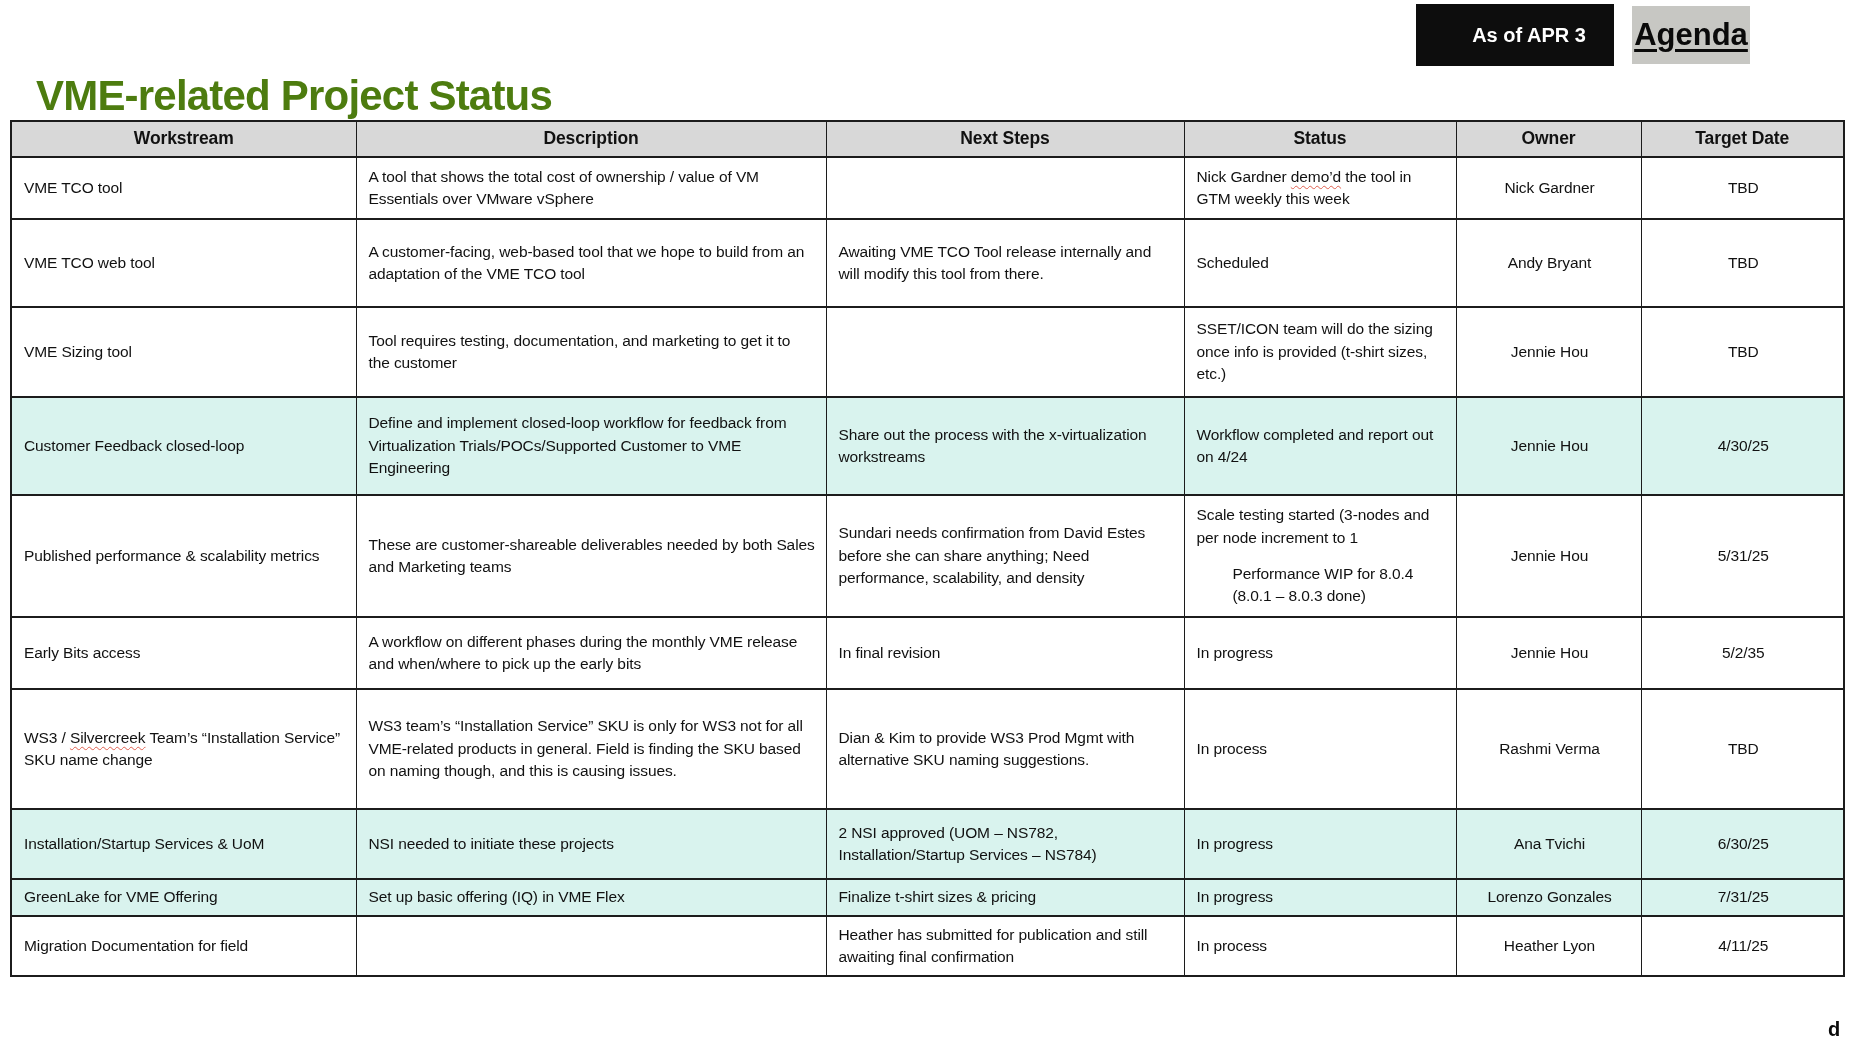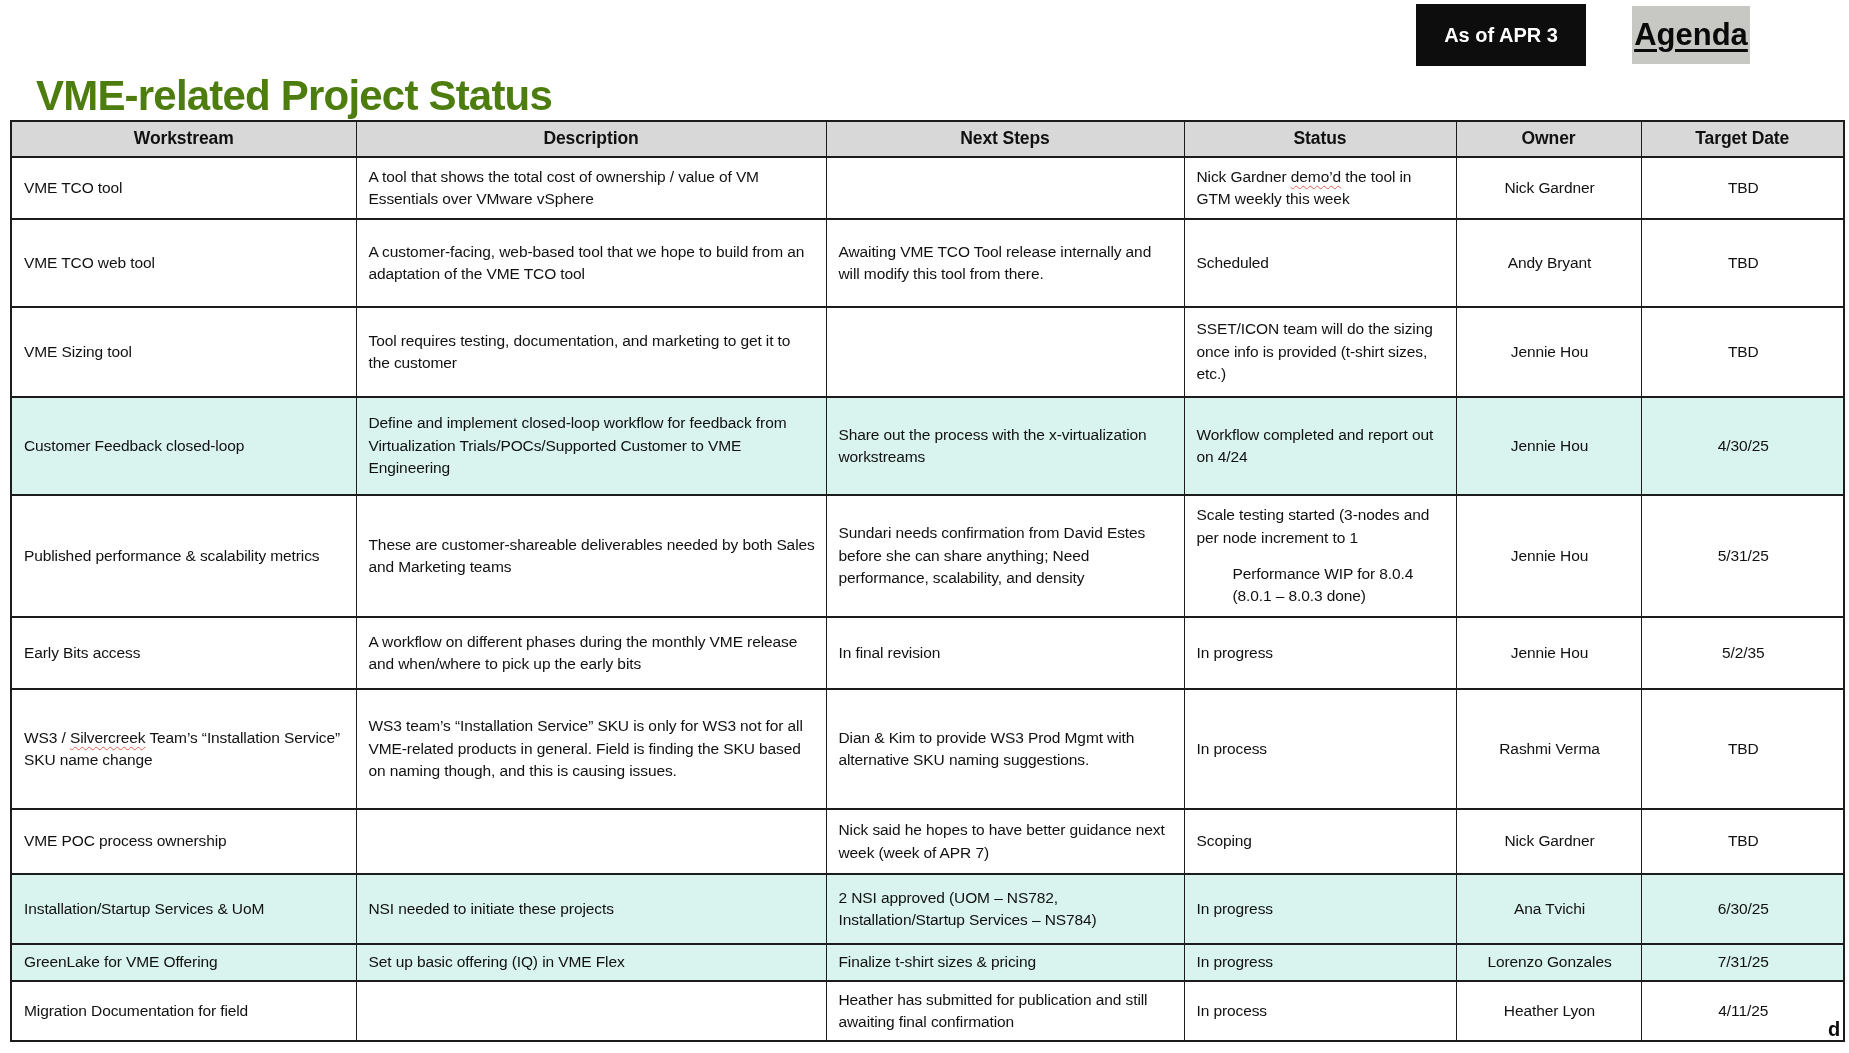--- a/index.html
+++ b/index.html
@@ -12,21 +12,21 @@
     font-family:"Liberation Sans","DejaVu Sans",sans-serif;color:var(--ink);
   }
   .page-title{
     position:absolute;left:36px;top:44px;font-size:42px;font-weight:bold;
     letter-spacing:-0.8px;color:#4d7c0f;white-space:nowrap;
   }
   .asof-badge{
     position:absolute;left:1416px;top:4px;width:170px;height:62px;
     background:var(--badge-bg);color:var(--badge-fg);
     display:flex;align-items:center;justify-content:center;
-    font-weight:bold;font-size:20px;letter-spacing:0;
+    font-weight:bold;font-size:20px;letter-spacing:0;padding-left:28px;
   }
   .agenda-btn{
     position:absolute;left:1632px;top:6px;width:118px;height:58px;
     background:var(--agenda-bg);color:#0a0a0a;
     display:flex;align-items:center;justify-content:center;
     font-weight:bold;font-size:31px;cursor:pointer;
     text-decoration:underline;text-decoration-thickness:3px;text-underline-offset:4px;
   }
   .table-wrap{position:absolute;left:10px;top:120px;}
   table.status-table{
@@ -137,28 +137,20 @@
           <td class="col-target_date">5/2/35</td>
         </tr>
         <tr style="height: 120px;">
           <td class="col-workstream"><span>WS3 / </span><span class="squiggle">Silvercreek</span><span> Team’s “Installation Service” SKU name change</span></td>
           <td class="col-description">WS3 team’s “Installation Service” SKU is only for WS3 not for all VME-related products in general. Field is finding the SKU based on naming though, and this is causing issues.</td>
           <td class="col-next_steps">Dian &amp; Kim to provide WS3 Prod Mgmt with alternative SKU naming suggestions.</td>
           <td class="col-status">In process</td>
           <td class="col-owner">Rashmi Verma</td>
           <td class="col-target_date">TBD</td>
         </tr>
-        <tr style="height: 65px;">
-          <td class="col-workstream">VME POC process ownership</td>
-          <td class="col-description"></td>
-          <td class="col-next_steps">Nick said he hopes to have better guidance next week (week of APR 7)</td>
-          <td class="col-status">Scoping</td>
-          <td class="col-owner">Nick Gardner</td>
-          <td class="col-target_date">TBD</td>
-        </tr>
         <tr class="hl" style="height: 70px; margin-top: 48px;">
           <td class="col-workstream">Installation/Startup Services &amp; UoM</td>
           <td class="col-description">NSI needed to initiate these projects</td>
           <td class="col-next_steps">2 NSI approved (UOM – NS782, Installation/Startup Services – NS784)</td>
           <td class="col-status">In progress</td>
           <td class="col-owner">Ana Tvichi</td>
           <td class="col-target_date">6/30/25</td>
         </tr>
         <tr class="hl" style="height: 37px;">
           <td class="col-workstream">GreenLake for VME Offering</td>

